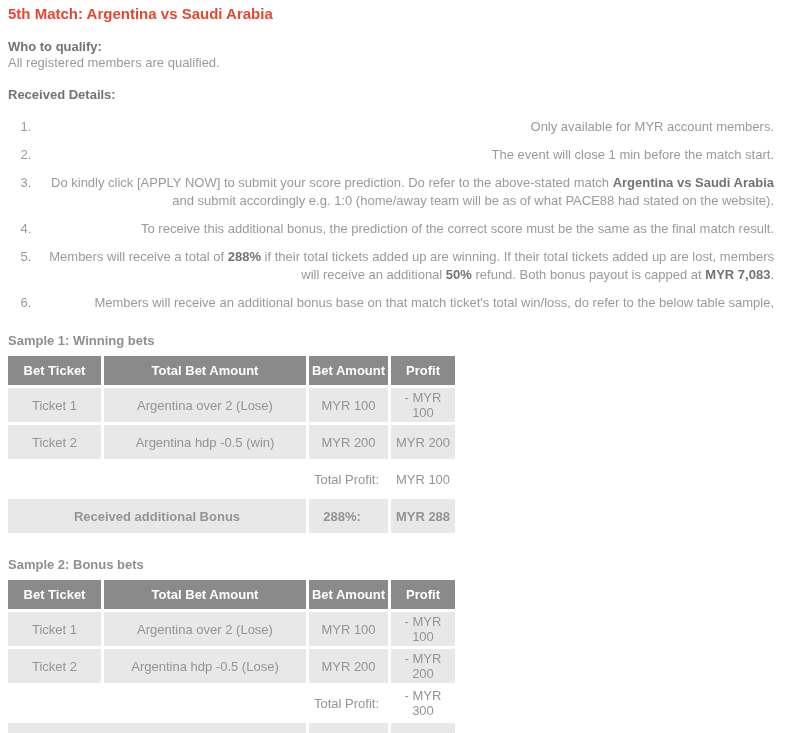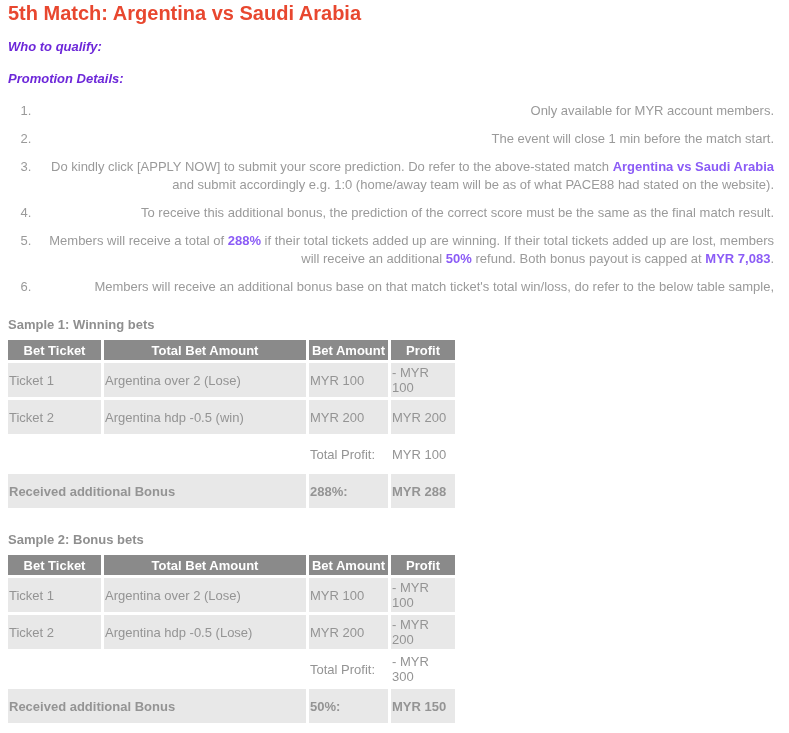--- a/index.html
+++ b/index.html
@@ -7,52 +7,51 @@
   body {
     width: 789px;
     font-family: "Liberation Sans", sans-serif;
     font-size: 13px;
     color: #9a9a9a;
   }
   .container { padding: 5px 10px 8px 8px; }
 
   .page-title {
     color: #e8472f;
-    font-size: 20px;
+    font-size: 15px;
     font-weight: bold;
     margin: 0;
     line-height: 17px;
   }
   .note {
     font-style: italic;
     color: #9c9c9c;
     margin: 1px 0 0 0;
     line-height: 15px;
   }
   .section-heading {
     font-weight: bold;
-    color: #6d28d9;
+    color: #737373;
     margin: 17px 0 0 0;
     line-height: 15px;
-    font-style: italic;
   }
   .plain-line { margin: 1px 0 0 0; line-height: 15px; }
 
   ol.promo-list {
     margin: 16px 0 0 0;
     padding: 0 0 0 27px;
     max-width: 766px;
     text-align: right;
   }
   ol.promo-list li {
     margin: 0 0 10px 0;
     line-height: 18px;
     padding-left: 1px;
   }
-  ol.promo-list li b, ol.promo-list li strong { color: #8b5cf6; }
+  ol.promo-list li b, ol.promo-list li strong { color: #737373; }
 
   .sample-label {
     font-weight: bold;
     color: #8f8f8f;
     margin: 21px 0 0 0;
     line-height: 16px;
   }
 
   table.bet-table {
     border-collapse: separate;
@@ -62,29 +61,29 @@
   }
   .c1 { width: 93px; }
   .c2 { width: 202px; }
   .c3 { width: 79px; }
   .c4 { width: 64px; }
   table.bet-table th {
     background: #8a8a8a;
     color: #ffffff;
     font-weight: bold;
     font-size: 13px;
-    height: 20px;
+    height: 29px;
     text-align: center;
     vertical-align: middle;
   }
   table.bet-table td {
     background: #e8e8e8;
     color: #949494;
     height: 34px;
-    text-align: left;
+    text-align: center;
     vertical-align: middle;
   }
   tr.row-total td { background: transparent; }
   td.total-label { text-align: right; padding-right: 5px; }
   td.bonus-label { font-weight: bold; color: #7f7f7f; }
   td.bonus-percent {
     text-align: right;
     padding-right: 14px;
     color: #e8544a;
     font-weight: bold;
@@ -92,22 +91,23 @@
   td.bonus-value { color: #e8544a; font-weight: bold; }
 </style>
 </head>
 <body>
 
 <div class="container">
 
   <h1 class="page-title">5th Match: Argentina vs Saudi Arabia</h1>
 
   <p class="section-heading">Who to qualify:</p>
+  <p class="plain-line">All registered members are qualified.</p>
 
-  <p class="section-heading">Promotion Details:</p>
+  <p class="section-heading">Received Details:</p>
 
   <ol class="promo-list">
     <li><span>Only available for MYR account members.</span></li>
     <li><span>The event will close 1 min before the match start.</span></li>
     <li><span>Do kindly click [APPLY NOW] to submit your score prediction. Do refer to the above-stated match </span><strong>Argentina vs Saudi Arabia</strong><span> and submit accordingly e.g. 1:0 (home/away team will be as of what PACE88 had stated on the website).</span></li>
     <li><span>To receive this additional bonus, the prediction of the correct score must be the same as the final match result.</span></li>
     <li><span>Members will receive a total of </span><strong>288%</strong><span> if their total tickets added up are winning. If their total tickets added up are lost, members will receive an additional </span><strong>50%</strong><span> refund. Both bonus payout is capped at </span><strong>MYR 7,083</strong><span>.</span></li>
     <li><span>Members will receive an additional bonus base on that match ticket's total win/loss, do refer to the below table sample,</span></li>
   </ol>
 

